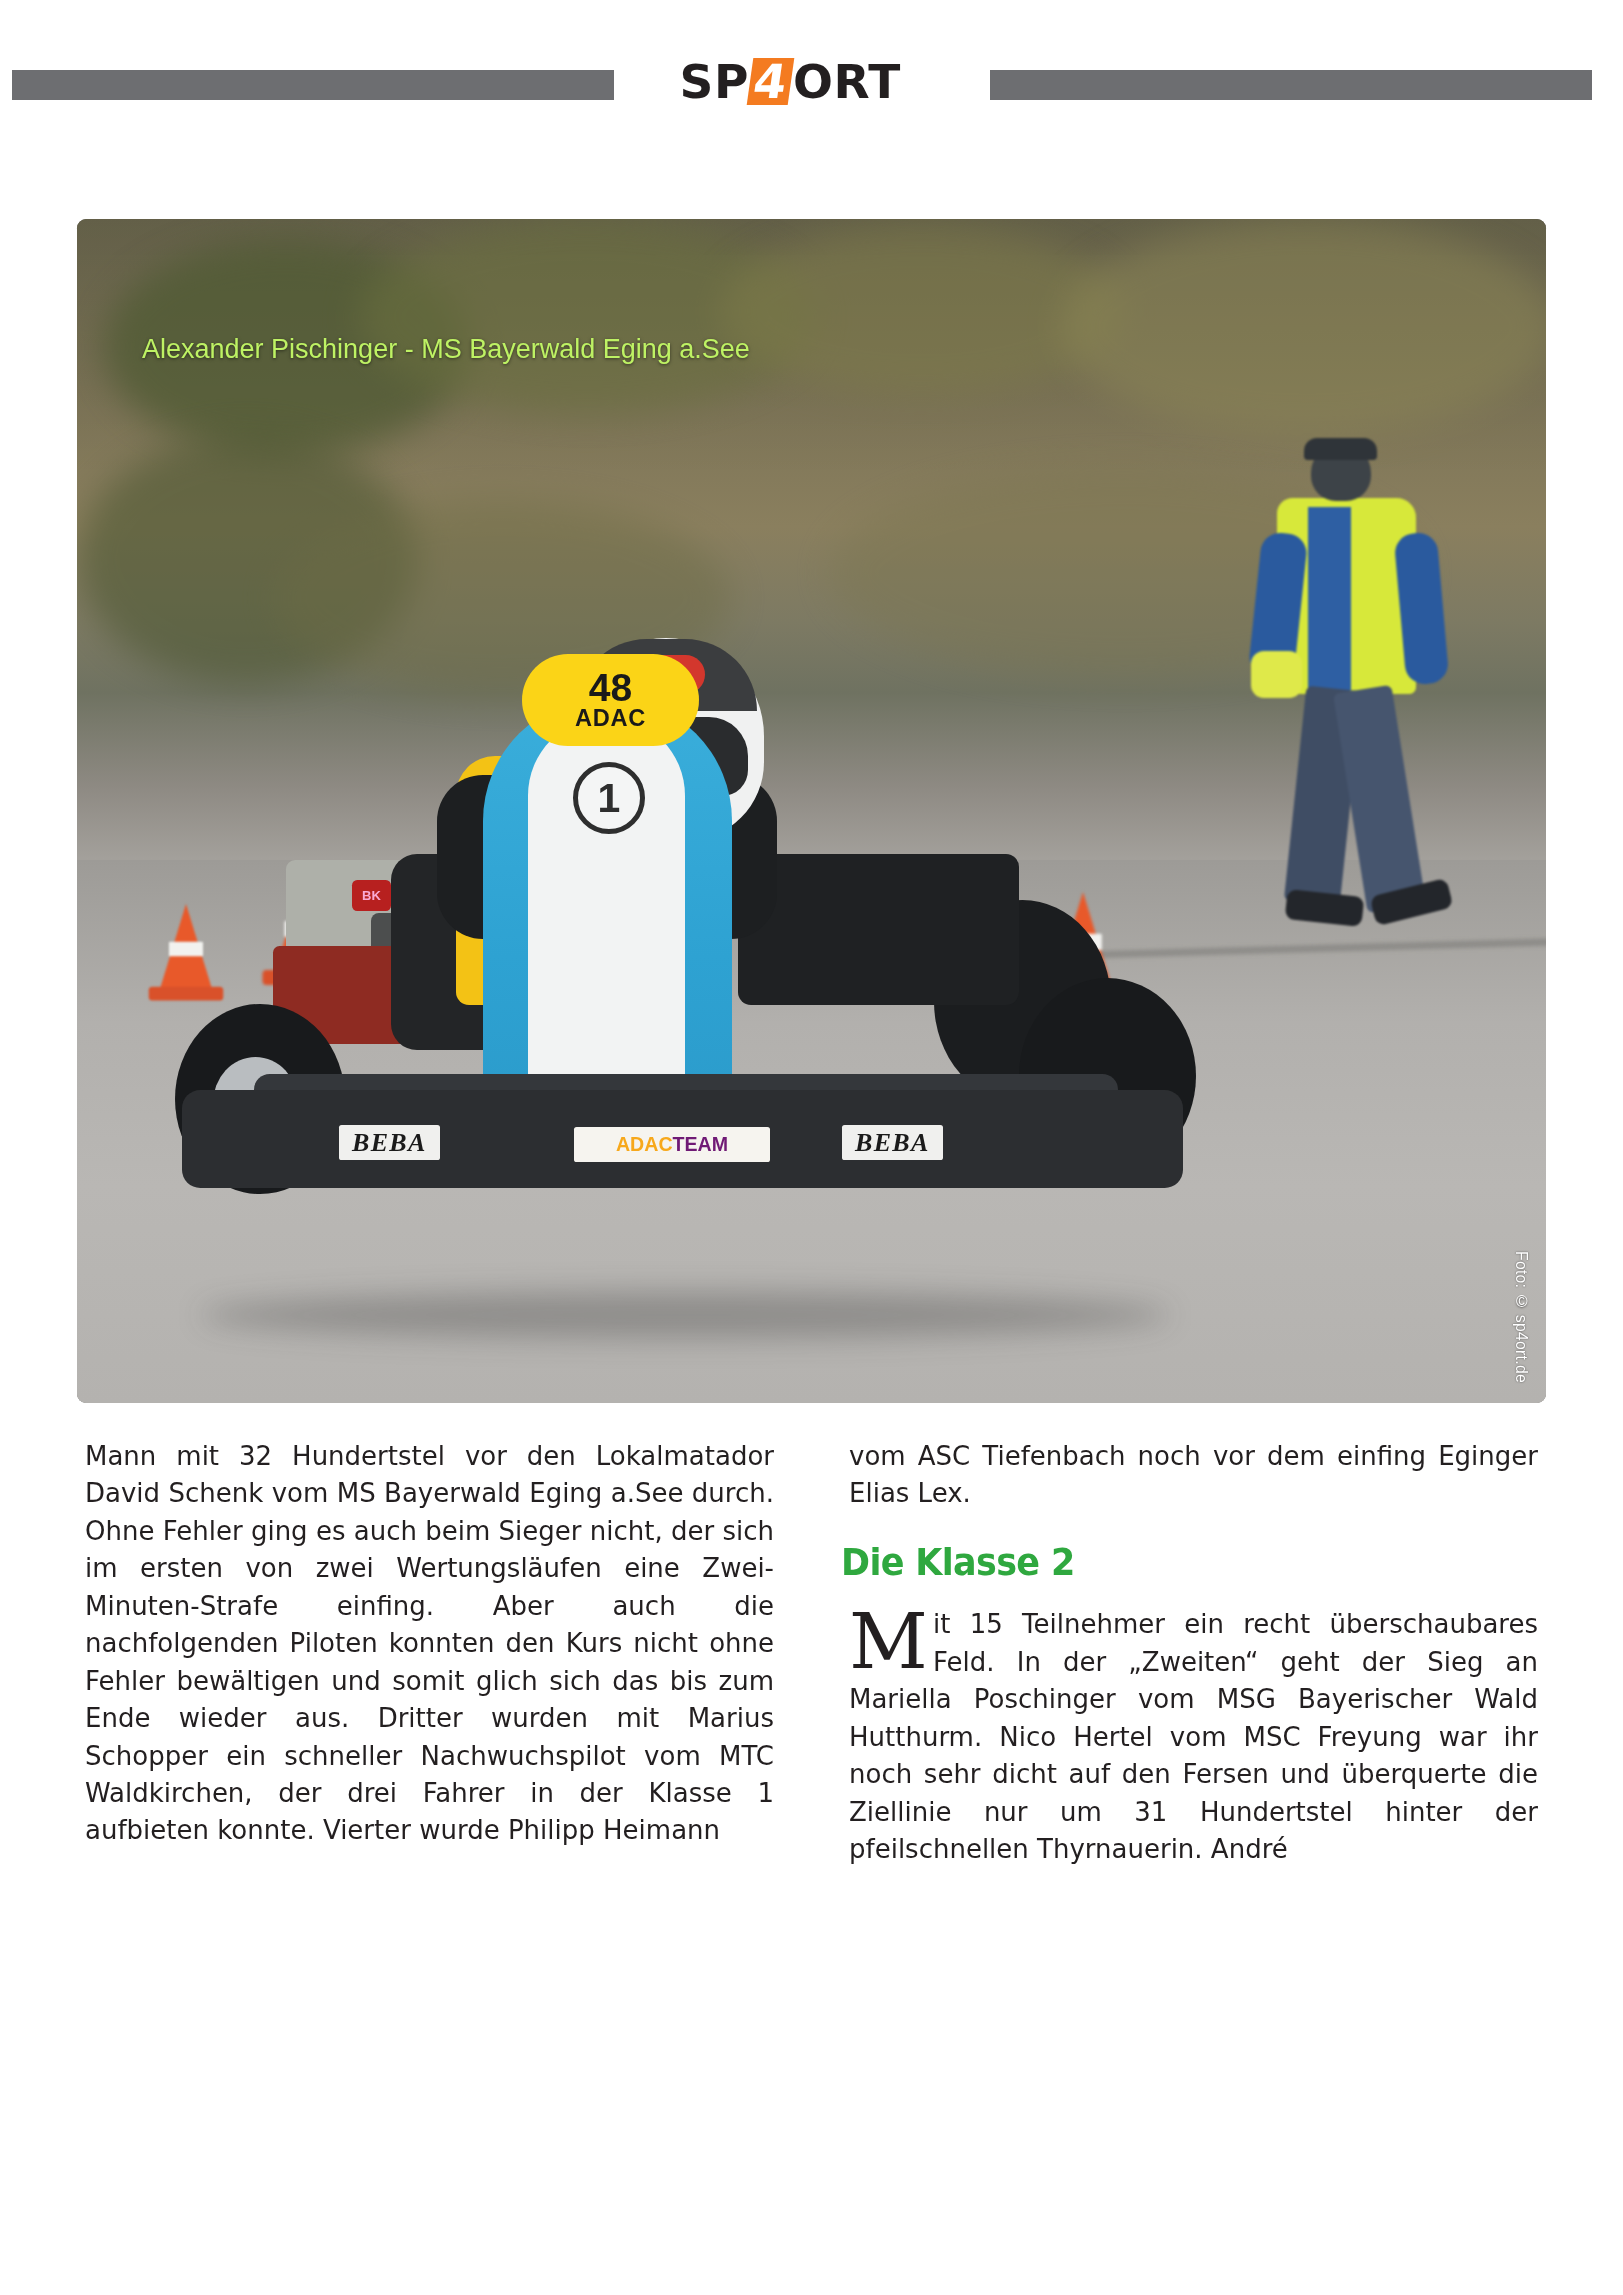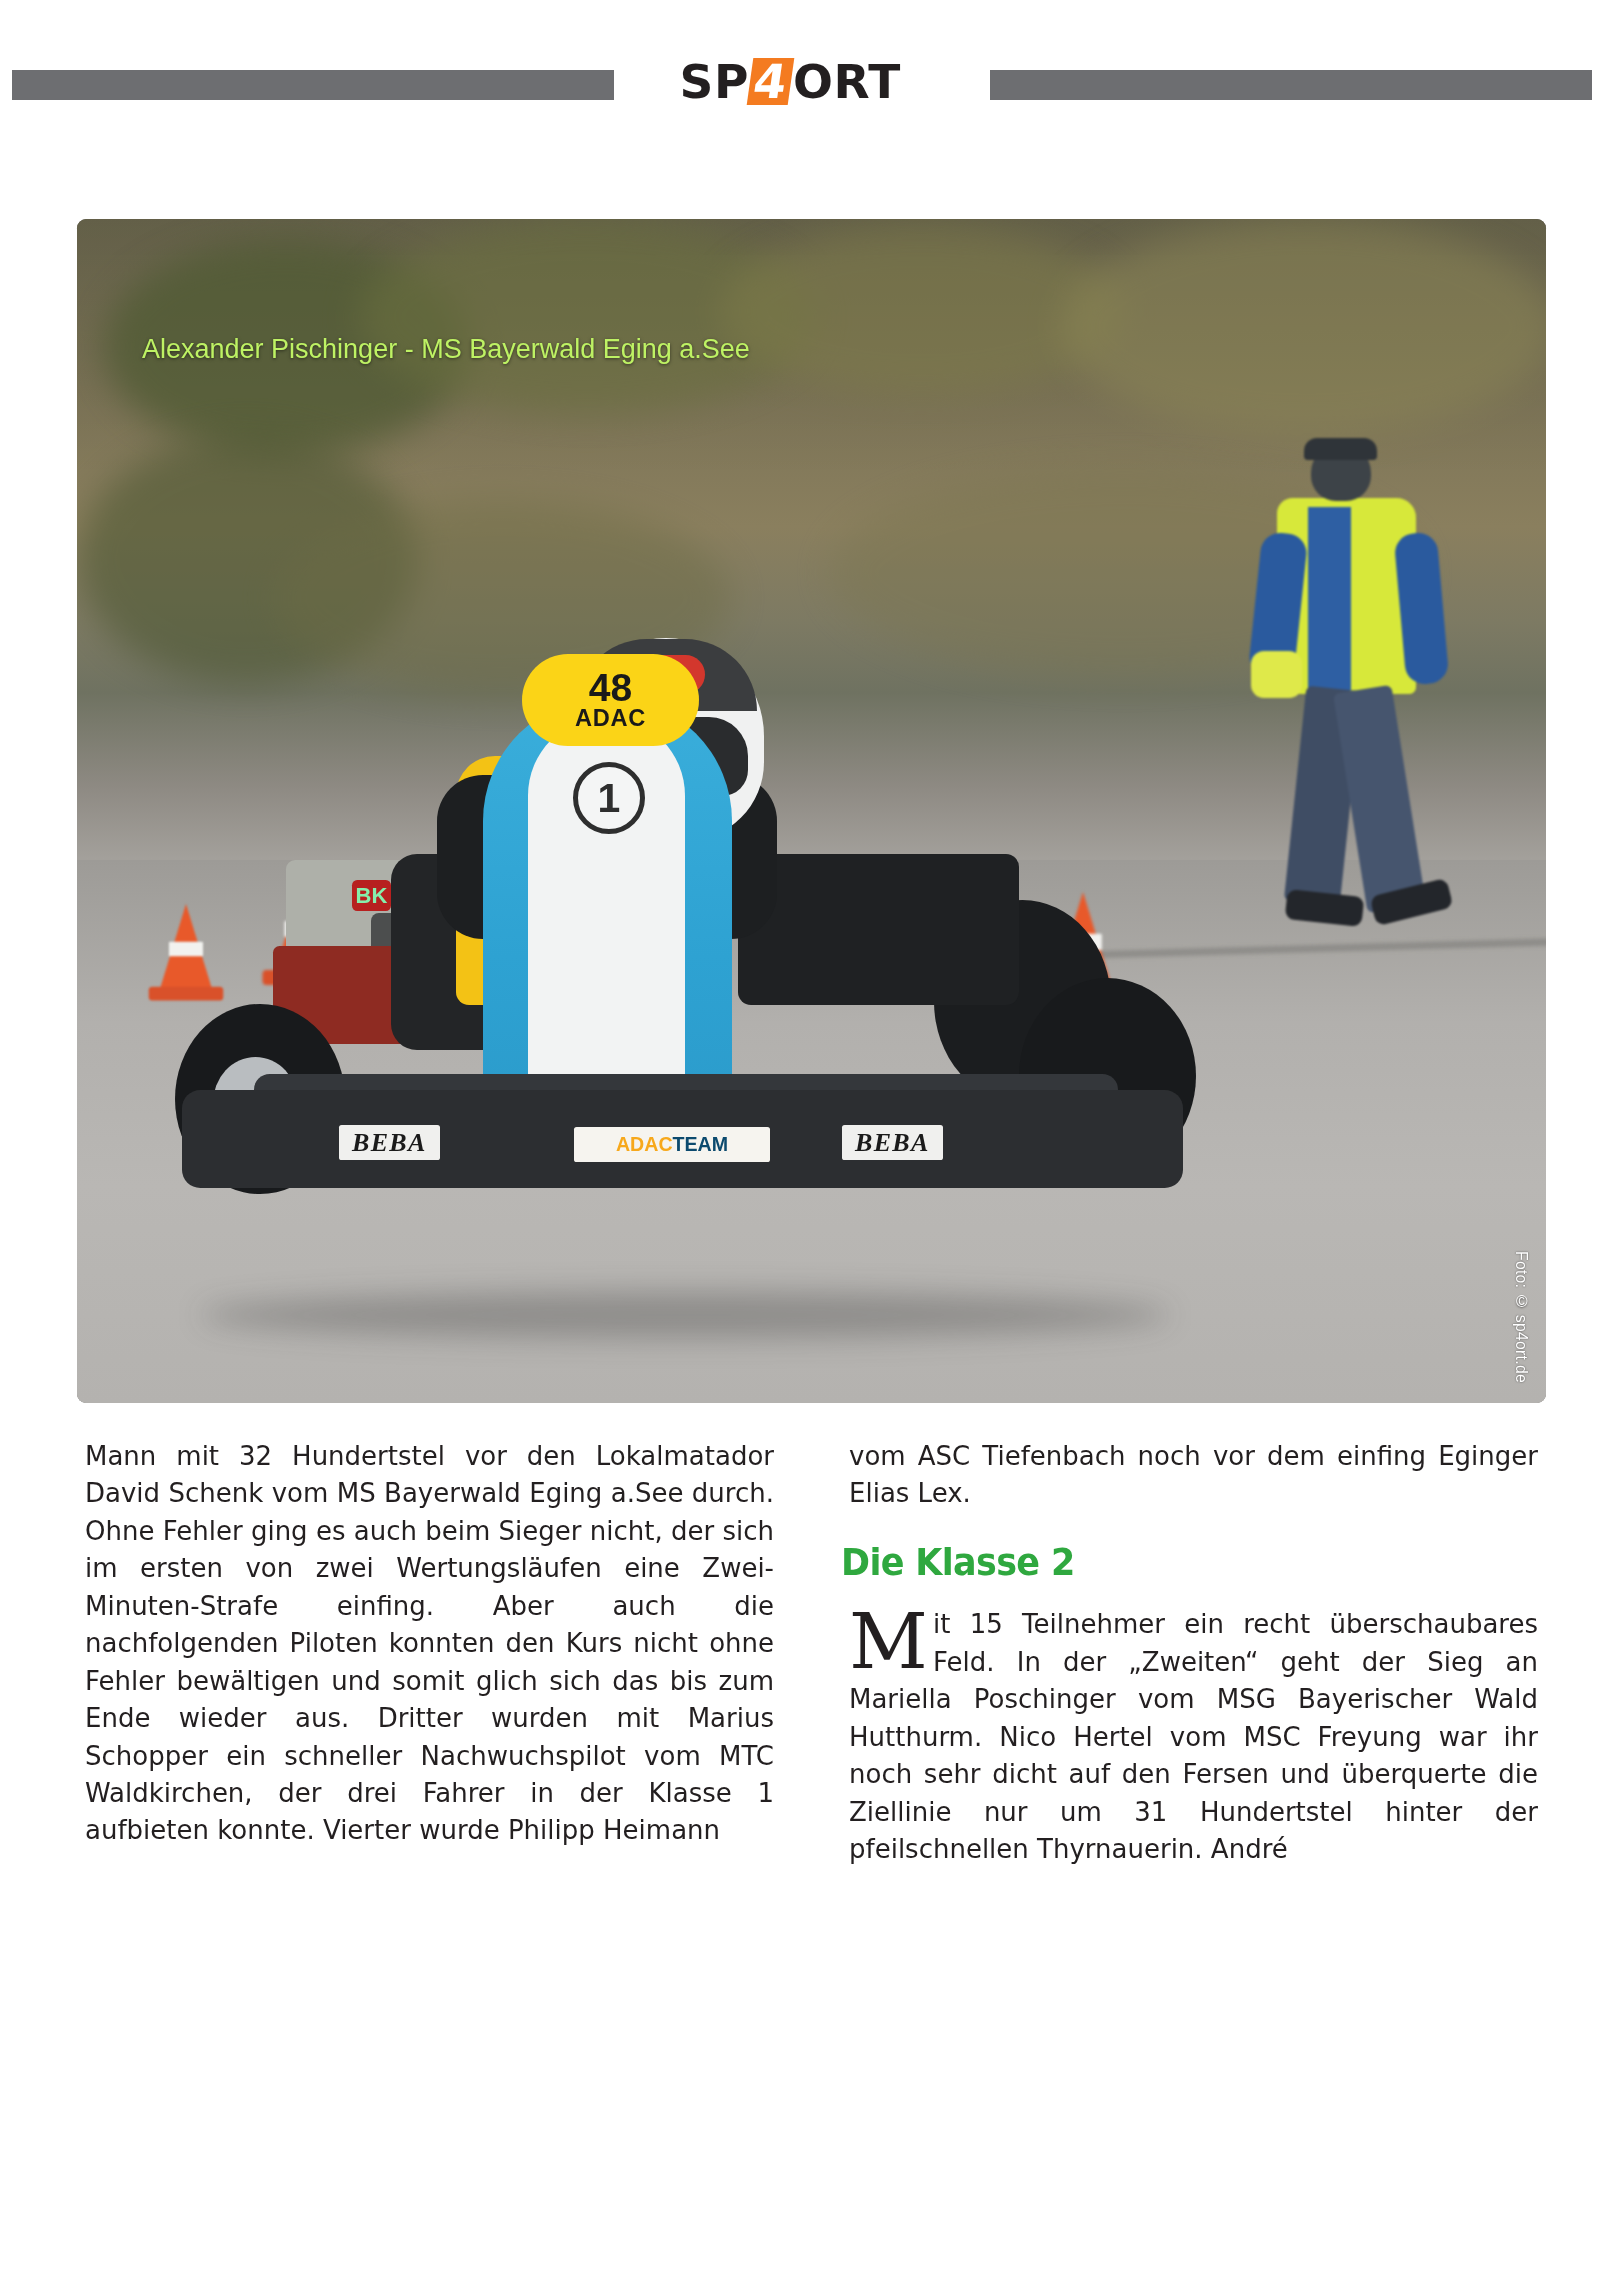--- a/index.html
+++ b/index.html
@@ -188,21 +188,21 @@
     padding: 2.6px 13px; border-radius: 2.6px;
   }
   .k-sticker.left { left: 164px; }
   .k-sticker.right { left: 667px; }
   .k-adac {
     position: absolute; left: 399px; top: 489px; width: 196px; height: 35px;
     background: #f6f4ef; border-radius: 2.6px;
     display: flex; align-items: center; justify-content: center;
     font-weight: bold; font-size: 19.6px; color: #f7a81b;
   }
-  .k-adac span.team { color: #0c4a6e; }
+  .k-adac span.team { color: #701a75; }
 
   .k-nose {
     position: absolute; left: 308px; top: 59px; width: 249px; height: 432px;
     background: linear-gradient(to bottom, #3aaedb 0%, #2ea2d2 60%, #2b9bcb 100%);
     border-radius: 124px 124px 39px 39px;
   }
   .k-nose-inner {
     position: absolute; left: 353px; top: 79px; width: 157px; height: 393px;
     background: #f2f3f3; border-radius: 79px 79px 26px 26px;
   }
@@ -241,21 +241,21 @@
     position: absolute; left: 98px; top: 308px; width: 151px; height: 98px;
     background: #8e2b22; border-radius: 6.5px;
   }
   .k-engine-dark {
     position: absolute; left: 196px; top: 275px; width: 144px; height: 131px;
     background: #4c4e4e; border-radius: 7.9px;
   }
   .k-bk {
     position: absolute; left: 177px; top: 242px; width: 39px; height: 31px;
     background: #b7201f; border-radius: 5.2px;
-    color: #86efac; font-weight: bold; font-size: 22px;
+    color: #f9a8d4; font-weight: bold; font-size: 13px;
     display: flex; align-items: center; justify-content: center;
   }
   .k-seat {
     position: absolute; left: 216px; top: 216px; width: 124px; height: 196px;
     background: #232527; border-radius: 26px 13px 13px 26px;
   }
   .k-driver-suit {
     position: absolute; left: 281px; top: 118px; width: 275px; height: 249px;
     background: #f3c215; border-radius: 39px 39px 13px 13px;
   }

